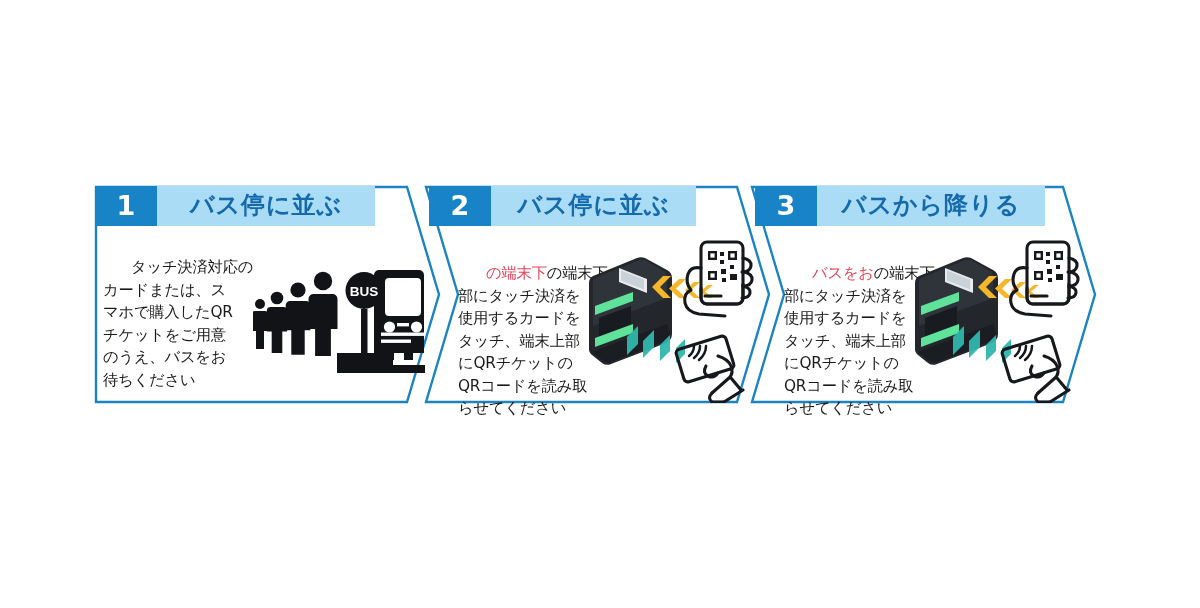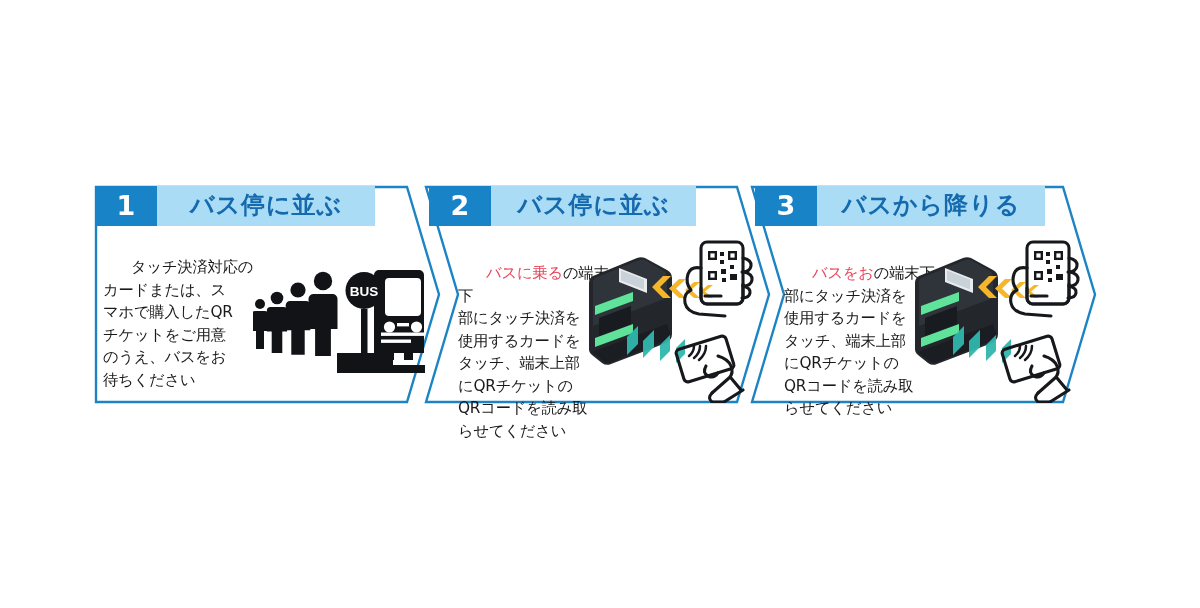--- a/index.html
+++ b/index.html
@@ -116,21 +116,21 @@
     <div class="header" style="left:4px;">
       <div class="num-block">
         <span>2</span>
       </div>
       <div class="title-block" style="width:205px;">
         <span>バス停に並ぶ</span>
       </div>
     </div>
 
     <div class="body-text" style="left:33px; top:54px; width:160px;">
-      <span class="hl">バスに乗る</span><span>の端末下
+      <span class="hl">の端末下</span><span>の端末下
 部にタッチ決済を
 使用するカードを
 タッチ、端末上部
 にQRチケットの
 QRコードを読み取
 らせてください</span>
     </div>
 
     <svg class="art" style="left:150px; top:52px;" width="195" height="165" viewBox="0 0 195 165">
 

